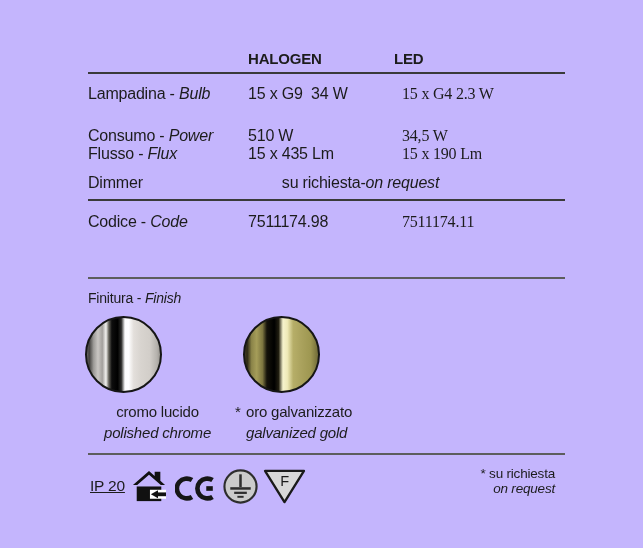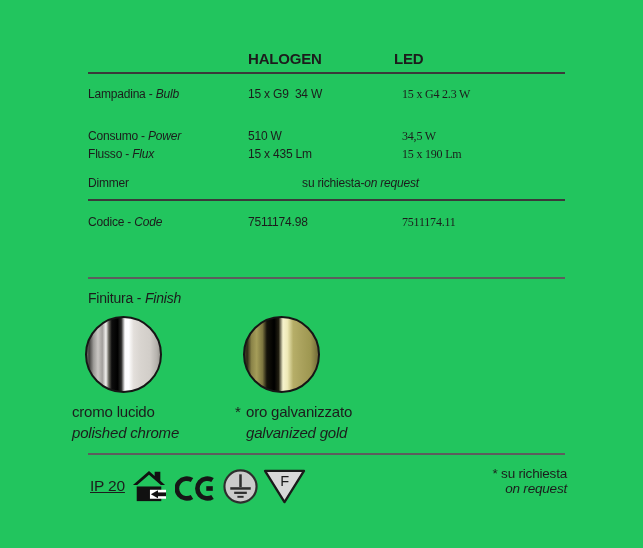--- a/index.html
+++ b/index.html
@@ -1,21 +1,21 @@
 <!DOCTYPE html>
 <html><head>
 <meta charset="utf-8">
 <style>
   * { margin: 0; padding: 0; box-sizing: border-box; }
   html, body { background: #ffffff; }
   #canvas {
     position: relative;
     width: 643px;
     height: 548px;
-    background: #22c55e;
+    background: #c4b5fd;
     font-family: "Liberation Sans", sans-serif;
     color: #1c1c1c;
     letter-spacing: -0.2px;
     overflow: hidden;
   }
   .it { font-style: italic; }
 
   
   .col-header-row { position: absolute; top: 51px; left: 88px; width: 477px; height: 16px; }
   .col-header { position: absolute; top: 0; font-weight: bold; font-size: 15px; line-height: 16px; }
@@ -23,21 +23,21 @@
   .col-header.led { left: 306px; }
 
   .rule { position: absolute; left: 88px; width: 477px; background: #3a3a3a; }
   .rule-heavy { height: 2px; }
   .rule-light { height: 1.5px; background: #5d5d5d; }
   #rule-header { top: 72px; }
   #rule-dimmer { top: 199px; }
   #rule-finish { top: 277px; }
   #rule-footer { top: 453px; }
 
-  .spec-row { position: absolute; left: 88px; width: 477px; height: 18px; display: flex; font-size: 12px; line-height: 16px; }
+  .spec-row { position: absolute; left: 88px; width: 477px; height: 18px; display: flex; font-size: 16px; line-height: 16px; }
   .spec-row .cell-label { width: 160px; flex: 0 0 160px; }
   .spec-row .cell-halogen { width: 154px; flex: 0 0 154px; }
   .spec-row .cell-led { flex: 1; font-family: Liberation Serif, serif; }
   .spec-row .cell-merged { flex: 1; text-align: center; padding-right: 92px; }
   #row-bulb   { top: 86px; }
   #row-power  { top: 116px; margin-top: 12px; }
   #row-flux   { top: 146px; }
   #row-dimmer { top: 175px; }
   #row-code   { top: 214px; }
 
@@ -65,36 +65,36 @@
     left: 243px;
     background: linear-gradient(90deg,
       #433e22 0%, #2c2814 3%,
       #8b8449 9%, #a59d59 16%, #7d7640 24%,
       #14120a 30%, #000000 40%, #201d10 46%,
       #f6f3cd 52%, #efeab8 58%,
       #b6ae68 66%, #aaa25d 77%, #9e9751 90%, #716b38 100%);
   }
 
   .swatch-caption { position: absolute; top: 401px; font-size: 15px; line-height: 21px; }
-  #caption-chrome { left: 72px; }
+  #caption-chrome { left: 104px; text-align: center; }
   #caption-gold { left: 246px; }
   .swatch-caption .asterisk { position: absolute; left: -11px; top: 0; }
 
   
   #footer-marks {
     position: absolute; left: 90px; top: 465px; height: 42px;
     display: flex; align-items: center; text-decoration: underline;
   }
   #ip-rating { font-size: 15.5px; line-height: 18px; margin-right: 7px; }
   .mark { display: block; }
   #indoor-icon { margin-right: 9px; }
   #ce-icon { margin-right: 5px; position: relative; top: 2px; }
   #earth-icon { margin-right: 4px; }
 
-  #footer-note { position: absolute; top: 466px; right: 76px; text-align: right; font-size: 13.5px; line-height: 15px; }
+  #footer-note { position: absolute; top: 466px; right: 88px; text-align: right; font-size: 13.5px; line-height: 15px; }
 </style>
 </head>
 <body>
 
 <div id="canvas">
 
   <div class="col-header-row">
     <span class="col-header halogen">HALOGEN</span>
     <span class="col-header led">LED</span>
   </div>

